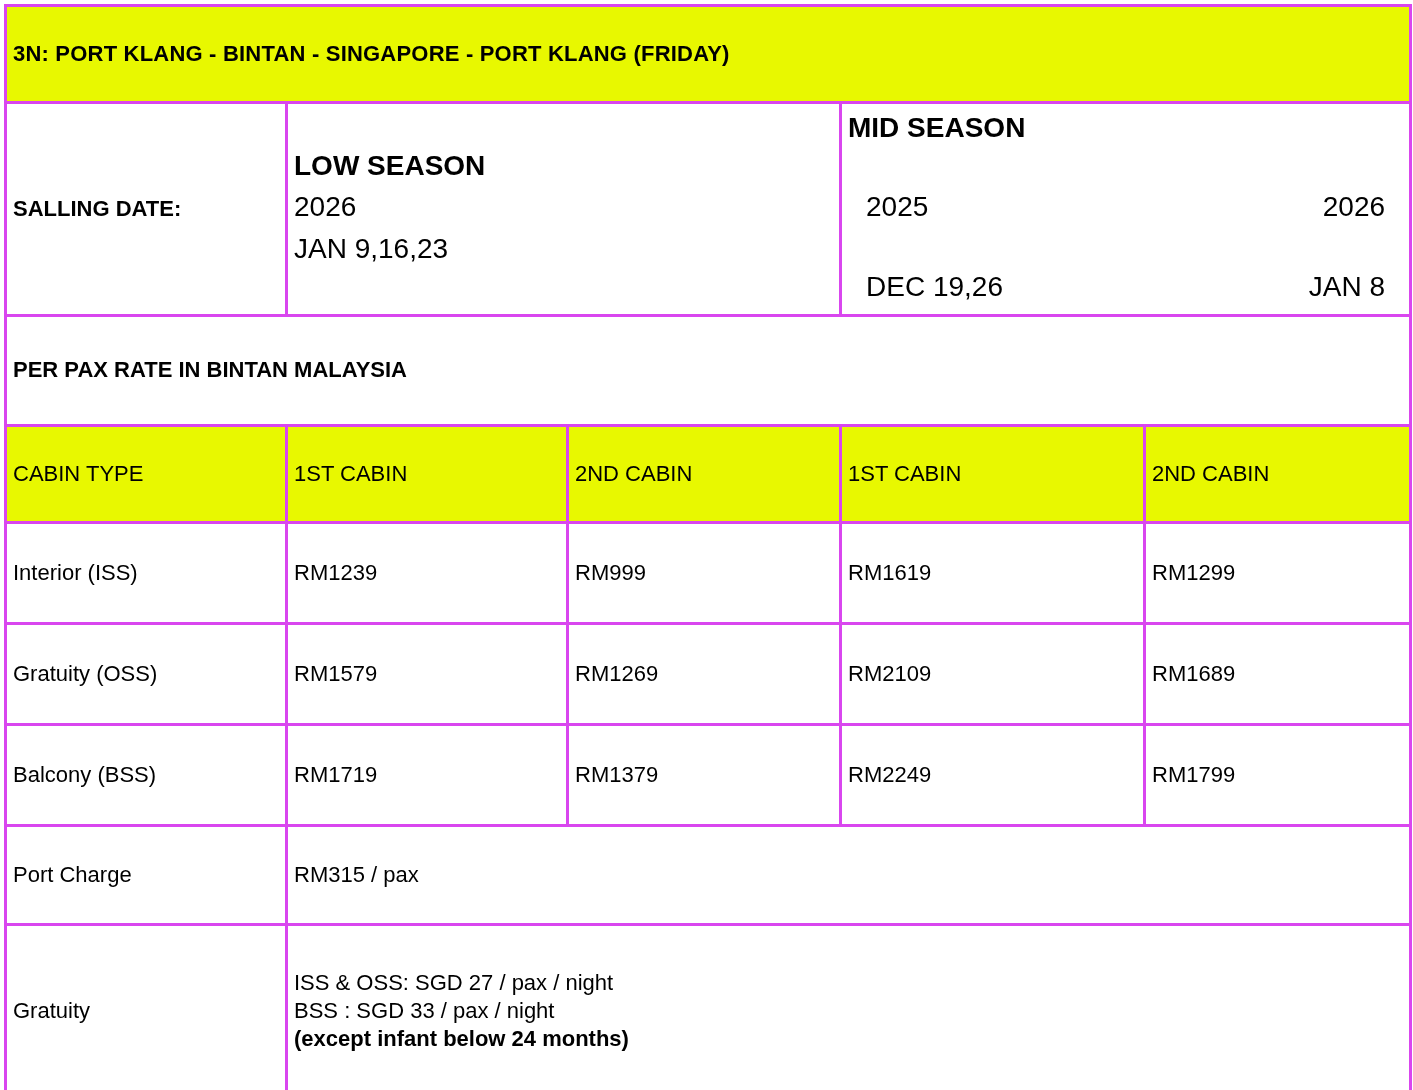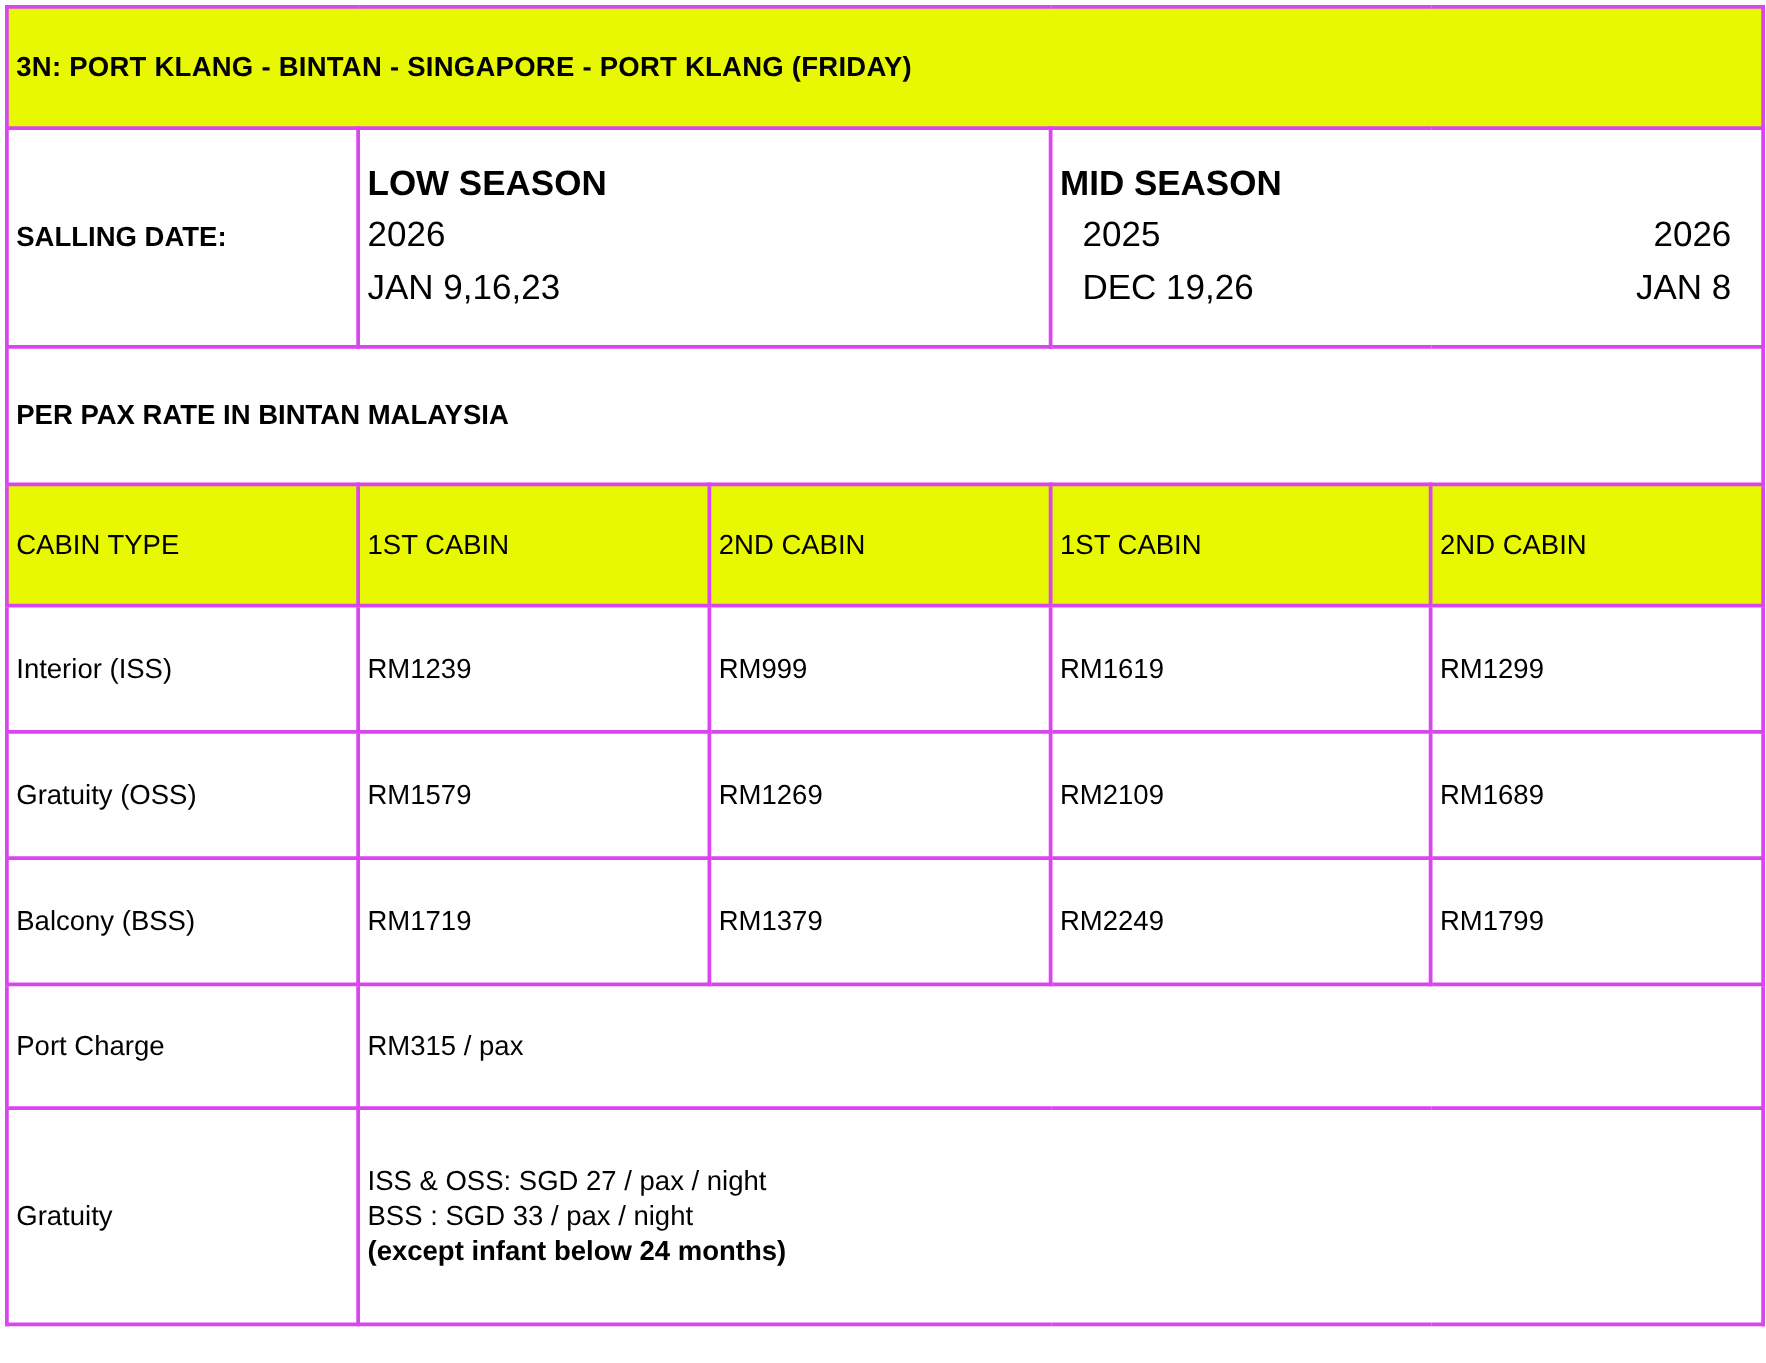--- a/index.html
+++ b/index.html
@@ -58,21 +58,21 @@
   }
   .season-line {
     font-size: 28px;
     line-height: 1.5;
   }
   .split-row {
     display: flex;
     justify-content: space-between;
     padding: 0 18px;
   }
-  .split-row > span { white-space: pre; }
+  .split-row > span { white-space: pre; margin-top: 38px; }
   .perpax {
     font-weight: bold;
     font-size: 24px;
     height: 95px;
   }
   .hdr-cell {
     font-size: 23px;
     height: 82px;
   }
   .data-row td {

